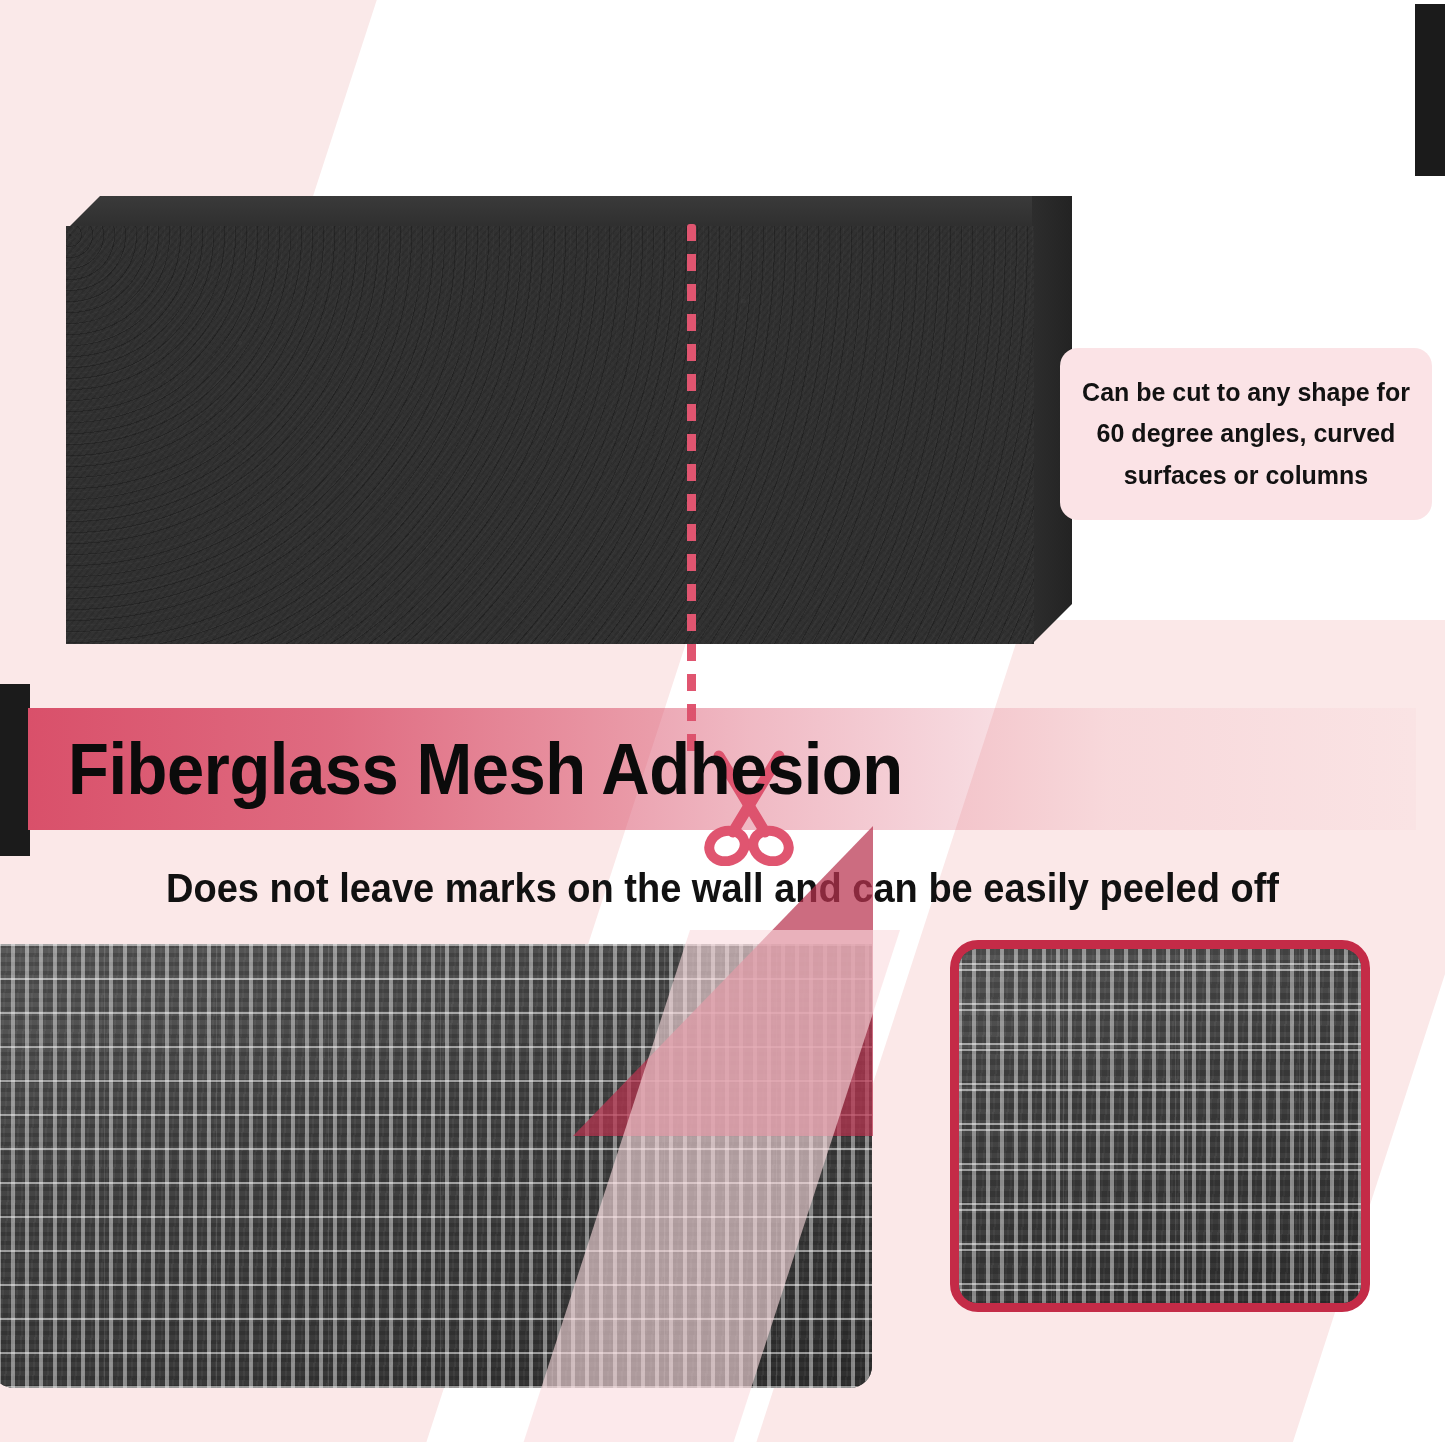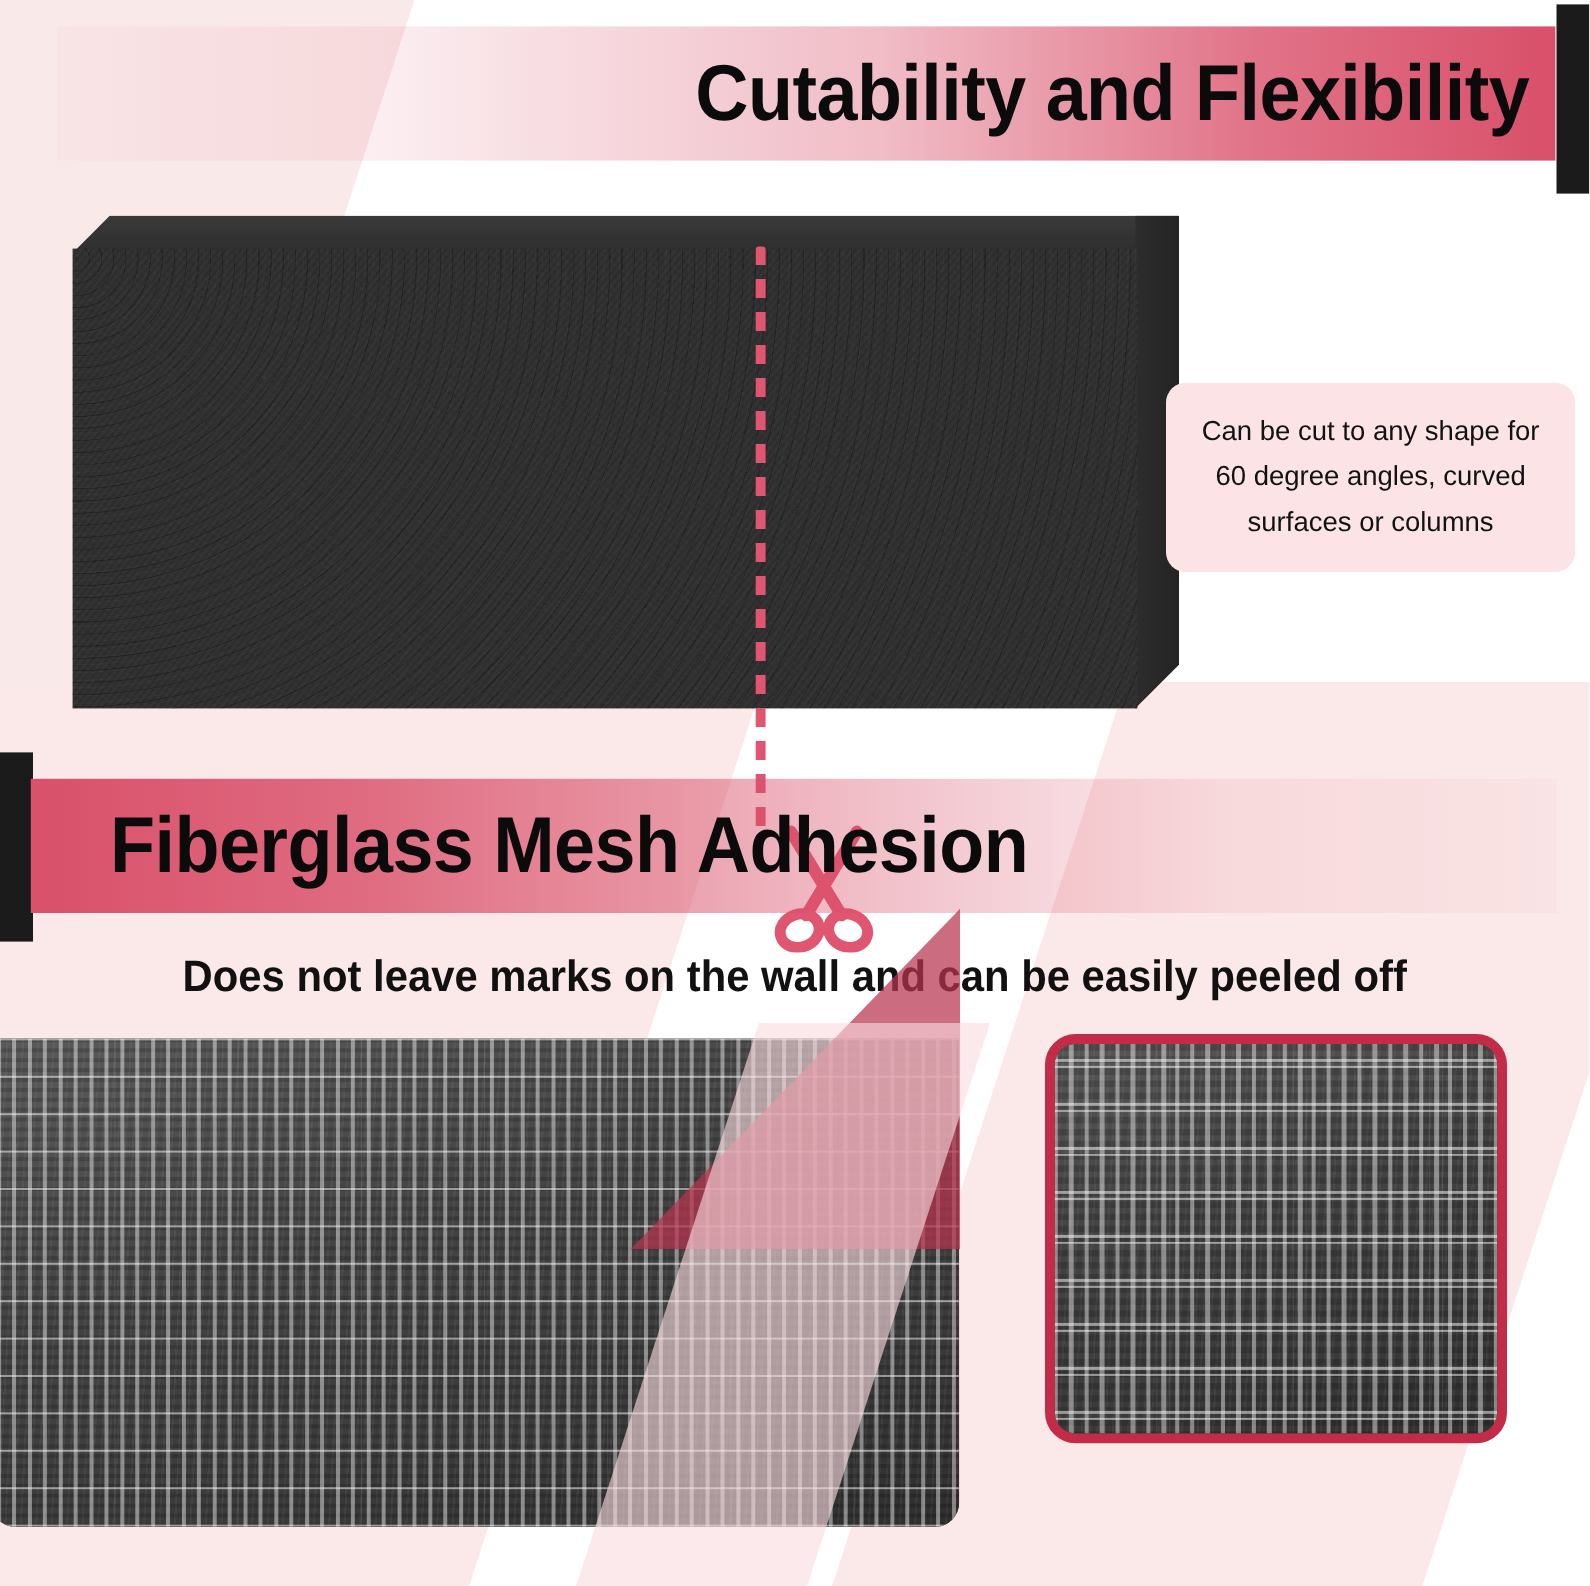--- a/index.html
+++ b/index.html
@@ -160,21 +160,21 @@
     display: flex;
     flex-direction: column;
     align-items: center;
     justify-content: center;
     gap: 14px;
     padding: 10px 14px;
   }
 
   .callout-line {
     font-size: 25px;
-    font-weight: 400;
+    font-weight: 700;
     color: #121212;
     text-align: center;
     white-space: nowrap;
     line-height: 1.1;
   }
 
   
   .blk-left-2 {
     position: absolute;
     left: 0px; top: 684px;
@@ -188,21 +188,21 @@
     width: 1388px; height: 122px;
     background: linear-gradient(to right,
         #d9506a 0%,
         rgba(217,80,106,0.82) 22%,
         rgba(217,80,106,0.40) 52%,
         rgba(217,80,106,0.10) 78%,
         rgba(217,80,106,0.03) 100%);
     display: flex;
     align-items: center;
     justify-content: flex-start;
-    padding-left: 72px;
+    padding-left: 40px;
   }
 
   .banner-2-title {
     font-size: 72px;
     font-weight: 700;
     color: #0b0b0b;
     letter-spacing: -0.5px;
     white-space: nowrap;
     transform: scaleX(0.93);
     transform-origin: left center;
@@ -313,23 +313,20 @@
 
 <div class="page">
 
   <div class="bg-layer">
     <div class="band-topleft"></div>
     <div class="band-mid"></div>
     <div class="band-bottomright"></div>
     <div class="band-white-diag"></div>
   </div>
 
-  <div class="banner-1">
-    <div class="banner-1-title">Cutability and Flexibility</div>
-  </div>
   <div class="blk-top-right"></div>
 
   <div class="foam-wrap">
     <div class="foam-top"></div>
     <div class="foam-side"></div>
     <div class="foam-face"></div>
     <div class="cut-line"></div>
 
     <div class="scissors">
       <svg width="94" height="116" viewBox="0 0 94 116" xmlns="http://www.w3.org/2000/svg">

